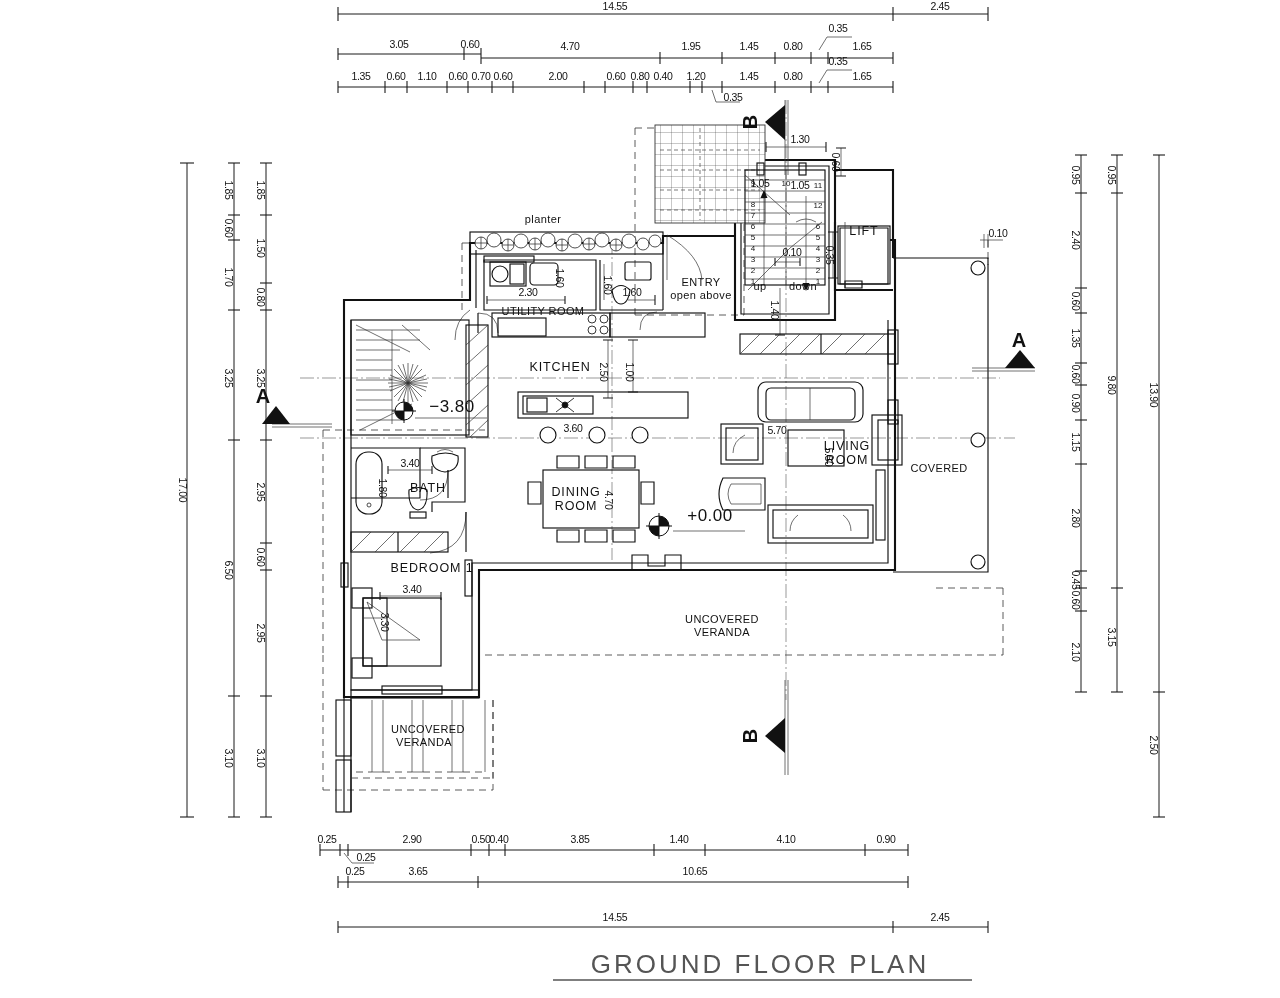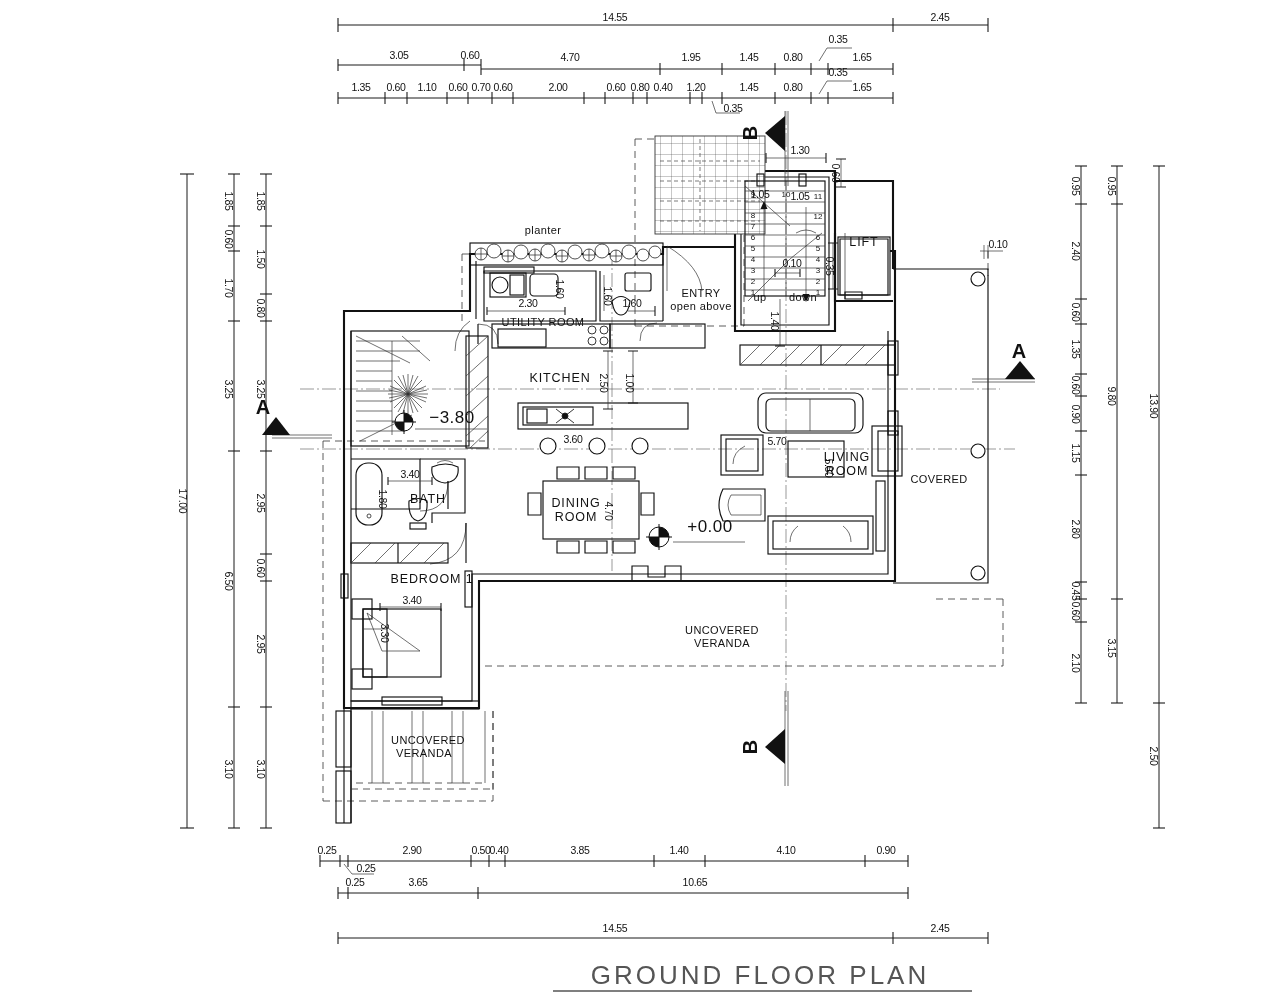--- a/index.html
+++ b/index.html
@@ -1,19 +1,19 @@
 <!DOCTYPE html>
 <html><head>
 <meta charset="utf-8">
 <title>Ground Floor Plan</title>
 <style>
   html,body{margin:0;padding:0;background:#ffffff;}
   body{width:1280px;height:998px;position:relative;overflow:hidden;
        font-family:"Liberation Sans",sans-serif;color:#111;}
-  #sheet{position:absolute;left:0;top:0;width:1280px;height:761px;margin-top:11px;}
+  #sheet{position:absolute;left:0;top:0;width:1280px;height:761px;}
   svg{position:absolute;left:0;top:0;}
   .dimtxt{font-family:"Liberation Sans",sans-serif;font-size:10.5px;fill:#111;
           text-anchor:middle;letter-spacing:-0.3px;}
   .dimtxt.v{writing-mode:vertical-rl;}
   .roomtxt{font-family:"Liberation Sans",sans-serif;font-size:12.5px;fill:#111;
            text-anchor:middle;letter-spacing:0.9px;}
   .smalltxt{font-family:"Liberation Sans",sans-serif;font-size:11px;fill:#111;
             text-anchor:middle;letter-spacing:0.4px;}
   .lvl{font-family:"Liberation Sans",sans-serif;font-size:17px;fill:#111;
        text-anchor:middle;letter-spacing:0.5px;}

